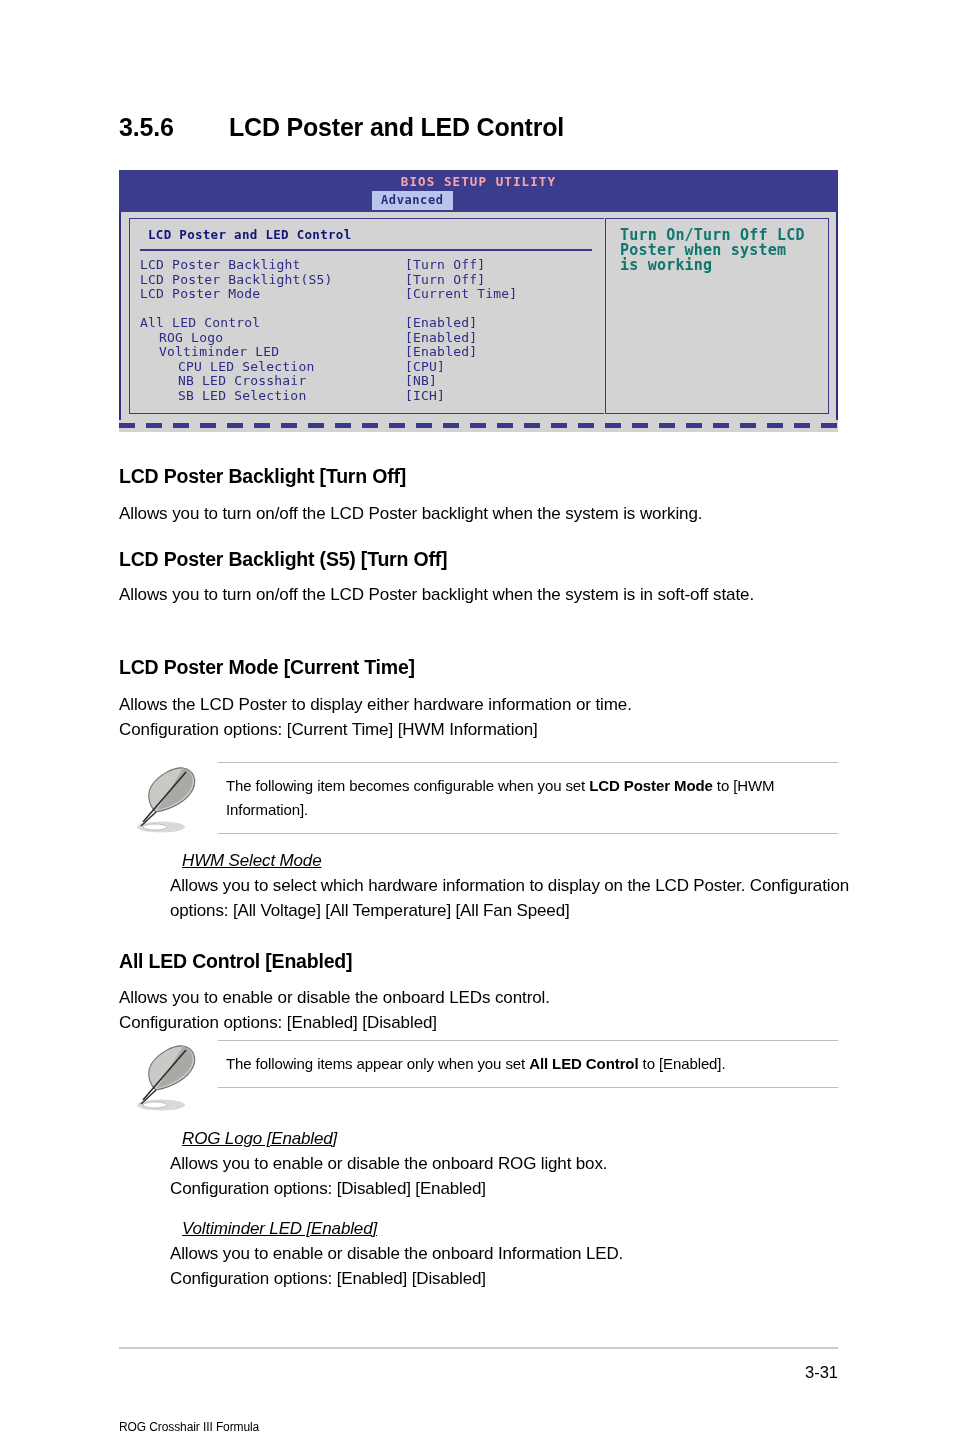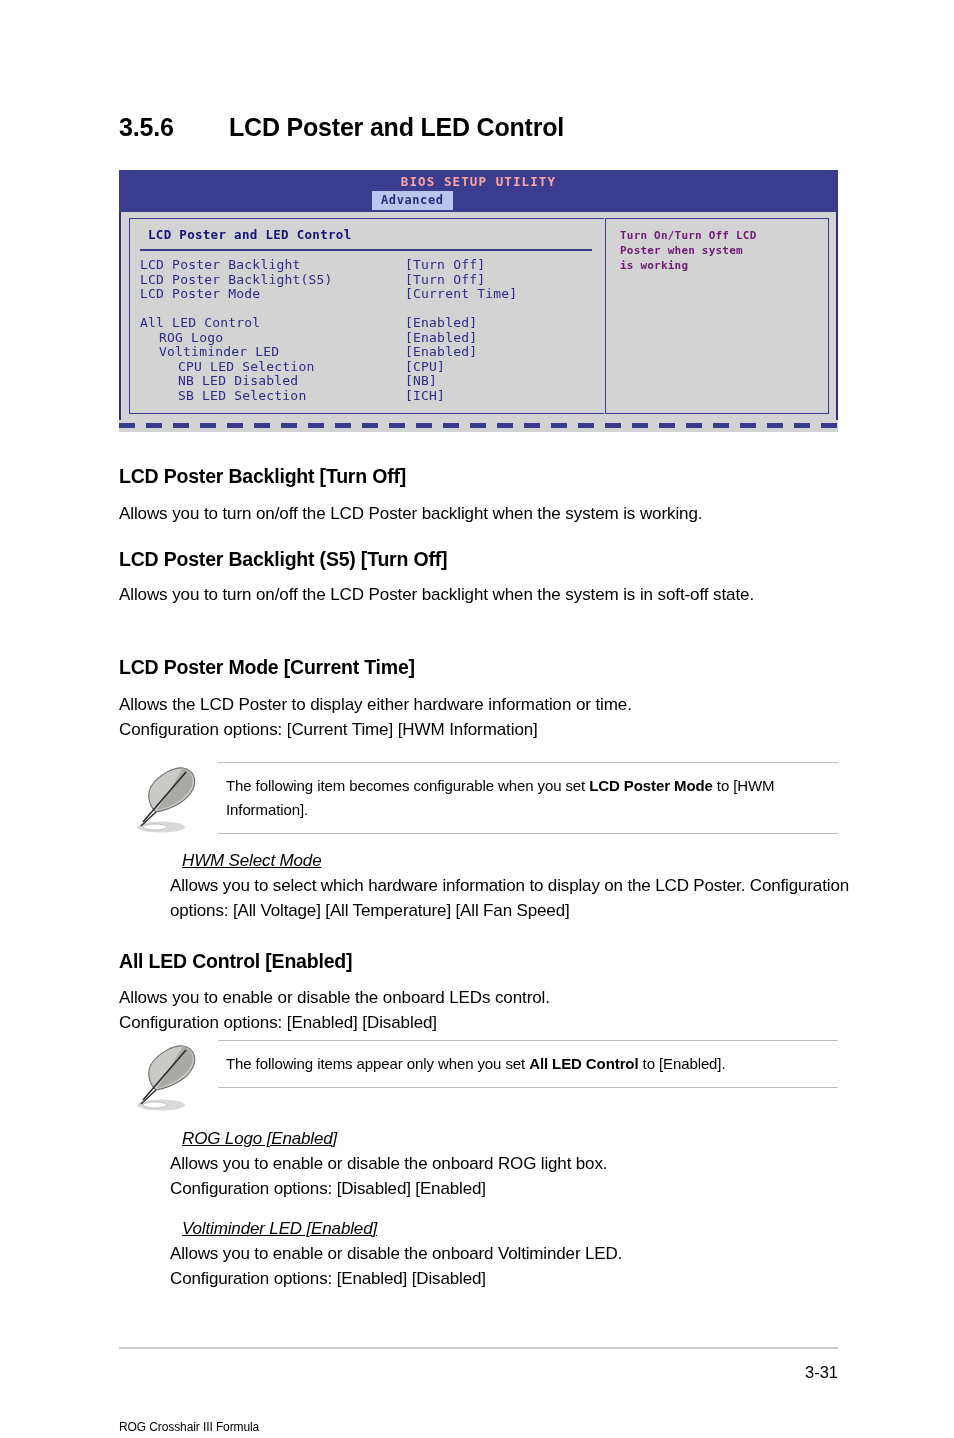--- a/index.html
+++ b/index.html
@@ -133,23 +133,23 @@
   .bios-row .lbl { position: absolute; left: 0; top: 0; }
   .bios-row .val { position: absolute; left: 265px; top: 0; }
   .bios-row.ind1 .lbl { left: 19px; }
   .bios-row.ind2 .lbl { left: 38px; }
 
   .bios-help {
     position: absolute;
     left: 14px;
     top: 9px;
     width: 200px;
-    font-size: 11px;
-    font-weight: bold;
-    color: #701a75;
+    font-size: 15px;
+    font-weight: bold;
+    color: #0f766e;
     line-height: 15px;
     letter-spacing: 0.2px;
     white-space: pre-line;
   }
   .bios-dash {
     height: 12px;
     position: relative;
     background: #d3d3d3;
   }
   .bios-dash-line {
@@ -294,21 +294,21 @@
           </div>
           <div class="bios-row ind1">
             <span class="lbl">Voltiminder LED</span>
             <span class="val">[Enabled]</span>
           </div>
           <div class="bios-row ind2">
             <span class="lbl">CPU LED Selection</span>
             <span class="val">[CPU]</span>
           </div>
           <div class="bios-row ind2">
-            <span class="lbl">NB LED Disabled</span>
+            <span class="lbl">NB LED Crosshair</span>
             <span class="val">[NB]</span>
           </div>
           <div class="bios-row ind2">
             <span class="lbl">SB LED Selection</span>
             <span class="val">[ICH]</span>
           </div>
         </div>
       </div>
 
       <div class="bios-right">
@@ -380,21 +380,21 @@
   </div>
 
   <div class="sub" style="top:1126px; width:680px;">
     <span class="sub-title">ROG Logo [Enabled]</span>
     <span>Allows you to enable or disable the onboard ROG light box.</span><br>
     <span>Configuration options: [Disabled] [Enabled]</span>
   </div>
 
   <div class="sub" style="top:1216px; width:680px;">
     <span class="sub-title">Voltiminder LED [Enabled]</span>
-    <span>Allows you to enable or disable the onboard Voltiminder LED.</span><br>
+    <span>Allows you to enable or disable the onboard Information LED.</span><br>
     <span>Configuration options: [Enabled] [Disabled]</span>
   </div>
 
   <div class="footer-rule"></div>
   <div class="footer-left">ROG Crosshair III Formula</div>
   <div class="footer-right">3-31</div>
 
 </div>
 
 </body></html>

